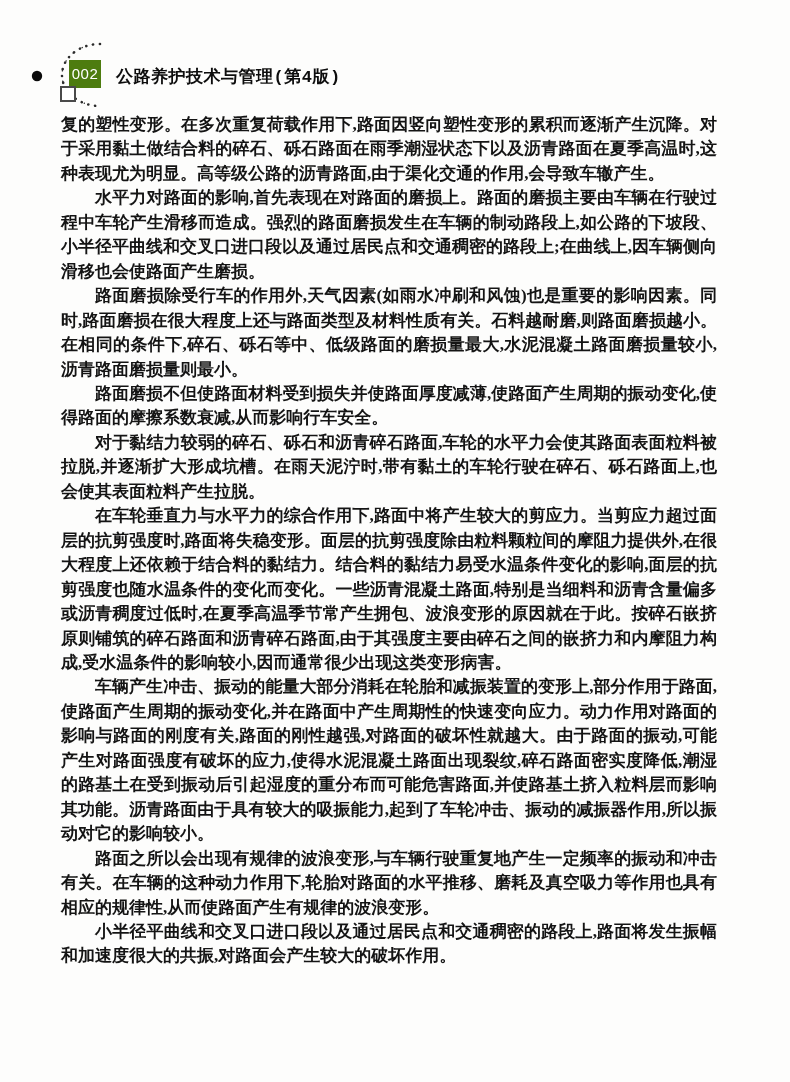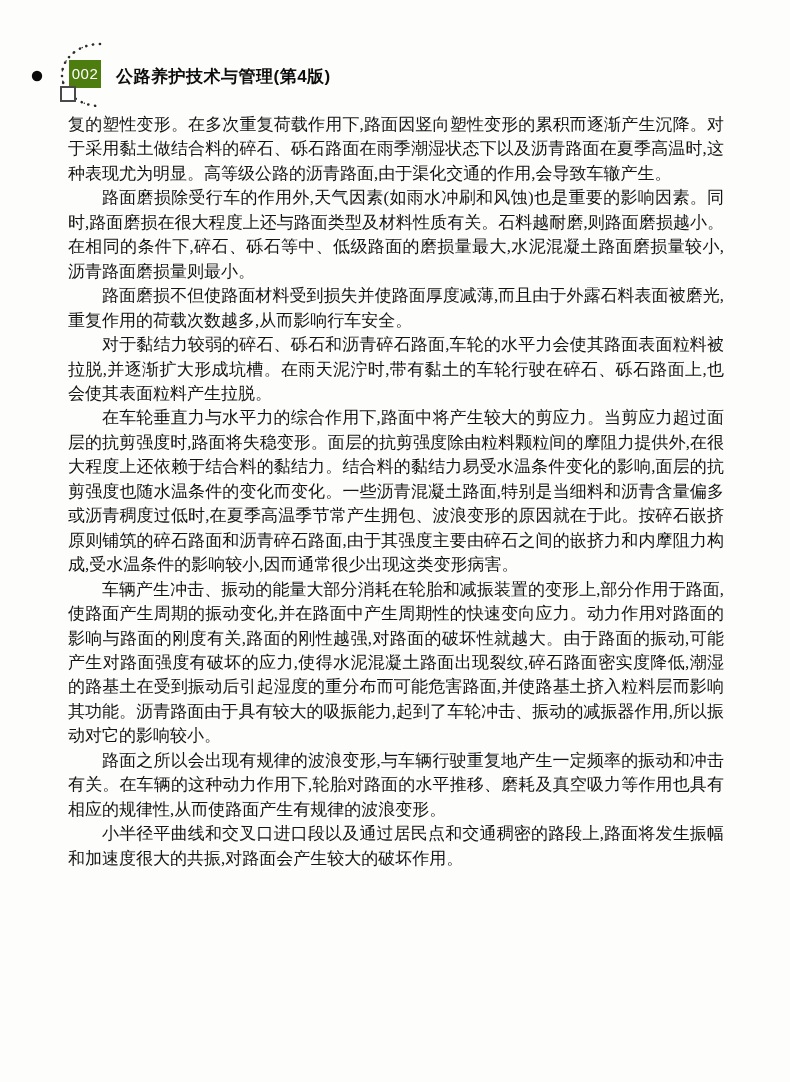--- a/index.html
+++ b/index.html
@@ -55,38 +55,39 @@
     top: 86px;
     width: 12px;
     height: 12px;
     background: #ffffff;
     border: 2px solid #4a4a4a;
   }
   .book-title {
     position: absolute;
     left: 116px;
     top: 65px;
-    font-family: Liberation Sans, sans-serif;
+    font-family: Liberation Mono, monospace;
     font-size: 17px;
     font-weight: bold;
     letter-spacing: 0.5px;
     color: #0d0d0d;
     white-space: nowrap;
   }
   
   .content {
     position: absolute;
-    left: 68px;
+    left: 61px;
     top: 113px;
     width: 656px;
     font-size: 17px;
     line-height: 24.45px;
     text-align: justify;
     text-justify: inter-ideograph;
     color: #141414;
+    font-weight: bold;
   }
   .content p {
     margin: 0;
     padding: 0;
     text-indent: 2em;
     word-break: break-all;
   }
   .content p.no-indent {
     text-indent: 0;
   }
@@ -110,22 +111,23 @@
       <span>002</span>
     </div>
 
     <div class="white-square"></div>
 
     <div class="book-title">公路养护技术与管理(第4版)</div>
   </div>
 
   <div class="content">
     <p class="no-indent">复的塑性变形。在多次重复荷载作用下,路面因竖向塑性变形的累积而逐渐产生沉降。对于采用黏土做结合料的碎石、砾石路面在雨季潮湿状态下以及沥青路面在夏季高温时,这种表现尤为明显。高等级公路的沥青路面,由于渠化交通的作用,会导致车辙产生。</p>
+    <p>水平力对路面的影响,首先表现在对路面的磨损上。路面的磨损主要由车辆在行驶过程中车轮产生滑移而造成。强烈的路面磨损发生在车辆的制动路段上,如公路的下坡段、小半径平曲线和交叉口进口段以及通过居民点和交通稠密的路段上;在曲线上,因车辆侧向滑移也会使路面产生磨损。</p>
     <p>路面磨损除受行车的作用外,天气因素(如雨水冲刷和风蚀)也是重要的影响因素。同时,路面磨损在很大程度上还与路面类型及材料性质有关。石料越耐磨,则路面磨损越小。在相同的条件下,碎石、砾石等中、低级路面的磨损量最大,水泥混凝土路面磨损量较小,沥青路面磨损量则最小。</p>
-    <p>路面磨损不但使路面材料受到损失并使路面厚度减薄,而且由于外露石料表面被磨光,重复作用的荷载次数越多,从而影响行车安全。</p>
+    <p>路面磨损不但使路面材料受到损失并使路面厚度减薄,使路面产生周期的振动变化,使得路面的摩擦系数衰减,从而影响行车安全。</p>
     <p>对于黏结力较弱的碎石、砾石和沥青碎石路面,车轮的水平力会使其路面表面粒料被拉脱,并逐渐扩大形成坑槽。在雨天泥泞时,带有黏土的车轮行驶在碎石、砾石路面上,也会使其表面粒料产生拉脱。</p>
     <p>在车轮垂直力与水平力的综合作用下,路面中将产生较大的剪应力。当剪应力超过面层的抗剪强度时,路面将失稳变形。面层的抗剪强度除由粒料颗粒间的摩阻力提供外,在很大程度上还依赖于结合料的黏结力。结合料的黏结力易受水温条件变化的影响,面层的抗剪强度也随水温条件的变化而变化。一些沥青混凝土路面,特别是当细料和沥青含量偏多或沥青稠度过低时,在夏季高温季节常产生拥包、波浪变形的原因就在于此。按碎石嵌挤原则铺筑的碎石路面和沥青碎石路面,由于其强度主要由碎石之间的嵌挤力和内摩阻力构成,受水温条件的影响较小,因而通常很少出现这类变形病害。</p>
     <p>车辆产生冲击、振动的能量大部分消耗在轮胎和减振装置的变形上,部分作用于路面,使路面产生周期的振动变化,并在路面中产生周期性的快速变向应力。动力作用对路面的影响与路面的刚度有关,路面的刚性越强,对路面的破坏性就越大。由于路面的振动,可能产生对路面强度有破坏的应力,使得水泥混凝土路面出现裂纹,碎石路面密实度降低,潮湿的路基土在受到振动后引起湿度的重分布而可能危害路面,并使路基土挤入粒料层而影响其功能。沥青路面由于具有较大的吸振能力,起到了车轮冲击、振动的减振器作用,所以振动对它的影响较小。</p>
     <p>路面之所以会出现有规律的波浪变形,与车辆行驶重复地产生一定频率的振动和冲击有关。在车辆的这种动力作用下,轮胎对路面的水平推移、磨耗及真空吸力等作用也具有相应的规律性,从而使路面产生有规律的波浪变形。</p>
     <p>小半径平曲线和交叉口进口段以及通过居民点和交通稠密的路段上,路面将发生振幅和加速度很大的共振,对路面会产生较大的破坏作用。</p>
   </div>
 
 </div>
 
 </body></html>

